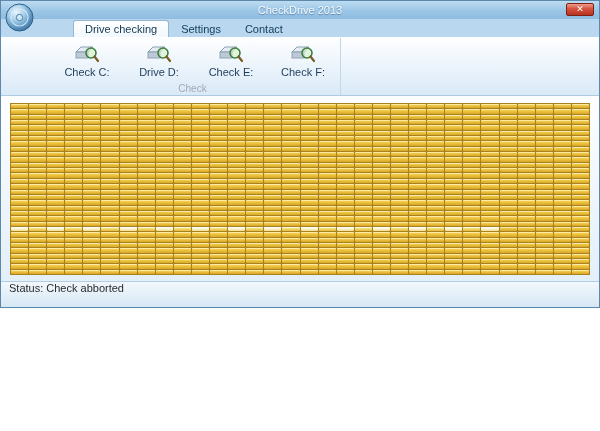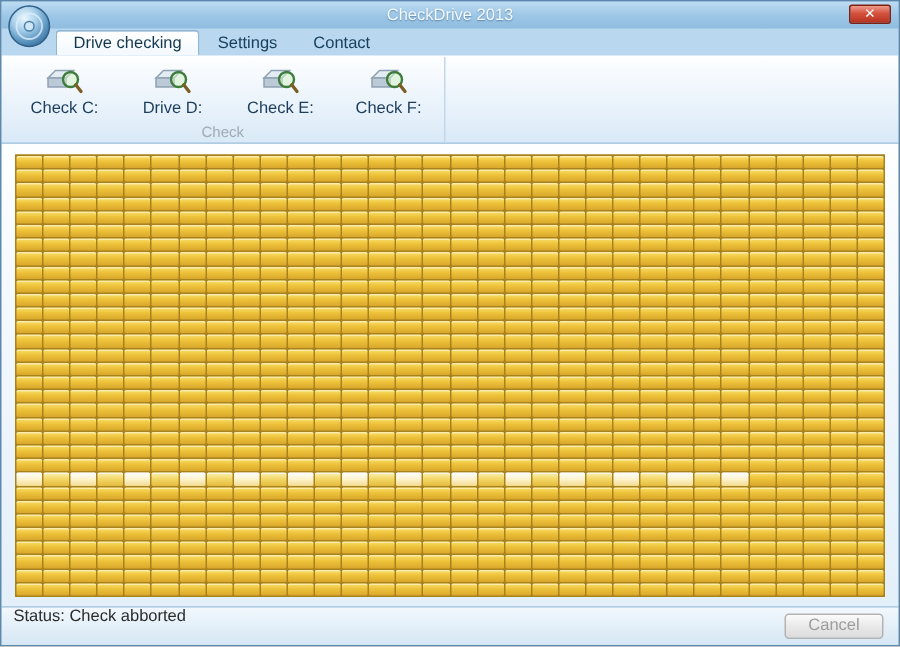--- a/index.html
+++ b/index.html
@@ -1,19 +1,19 @@
 <!DOCTYPE html>
 <html><head>
 <meta charset="utf-8">
 <style>
   * { margin:0; padding:0; box-sizing:border-box; }
   html,body { background:#ffffff; font-family:"Liberation Sans", sans-serif; }
 
   .window {
-    width:600px; height:431px;
+    width:600px; height:308px;
     border:1px solid #5e88ab;
     background:#b9d7ee;
     display:flex; flex-direction:column;
     position:relative;
     overflow:hidden;
   }
 
   
   .titlebar {
     height:18px; flex:0 0 18px;
@@ -50,29 +50,31 @@
     font-size:11px; color:#17405f;
     padding:2px 11px 2px 11px;
     border:1px solid transparent; border-bottom:none;
     border-radius:3px 3px 0 0;
     white-space:nowrap;
   }
   .tab.active {
     background:linear-gradient(#ffffff, #f2f8fd);
     border-color:#93b6d2;
     color:#12374f;
+    margin-left:36px;
   }
 
   
   .ribbon {
     flex:0 0 59px; height:59px;
     background:linear-gradient(#fdfeff, #eaf3fb 55%, #d9e9f7);
     border-top:1px solid #ffffff;
     border-bottom:1px solid #aecbe2;
     display:flex;
+    padding-left:44px;
   }
   .ribbon-group {
     width:296px;
     border-right:1px solid #c2d8ea;
     display:flex; flex-direction:column;
     padding:3px 0 0 6px;
     position:relative;
   }
   .ribbon-buttons { display:flex; }
   .check-btn {
@@ -1244,18 +1246,15 @@
         <div class="cell"></div>
         <div class="cell"></div>
         <div class="cell"></div>
         <div class="cell"></div>
         <div class="cell"></div>
       </div>
   </div>
 
   <div class="statusbar">
     <span class="status-text">Status: Check abborted</span>
-    <div class="cancel-btn">
-      <span>Cancel</span>
-    </div>
   </div>
 
 </div>
 
 </body></html>

